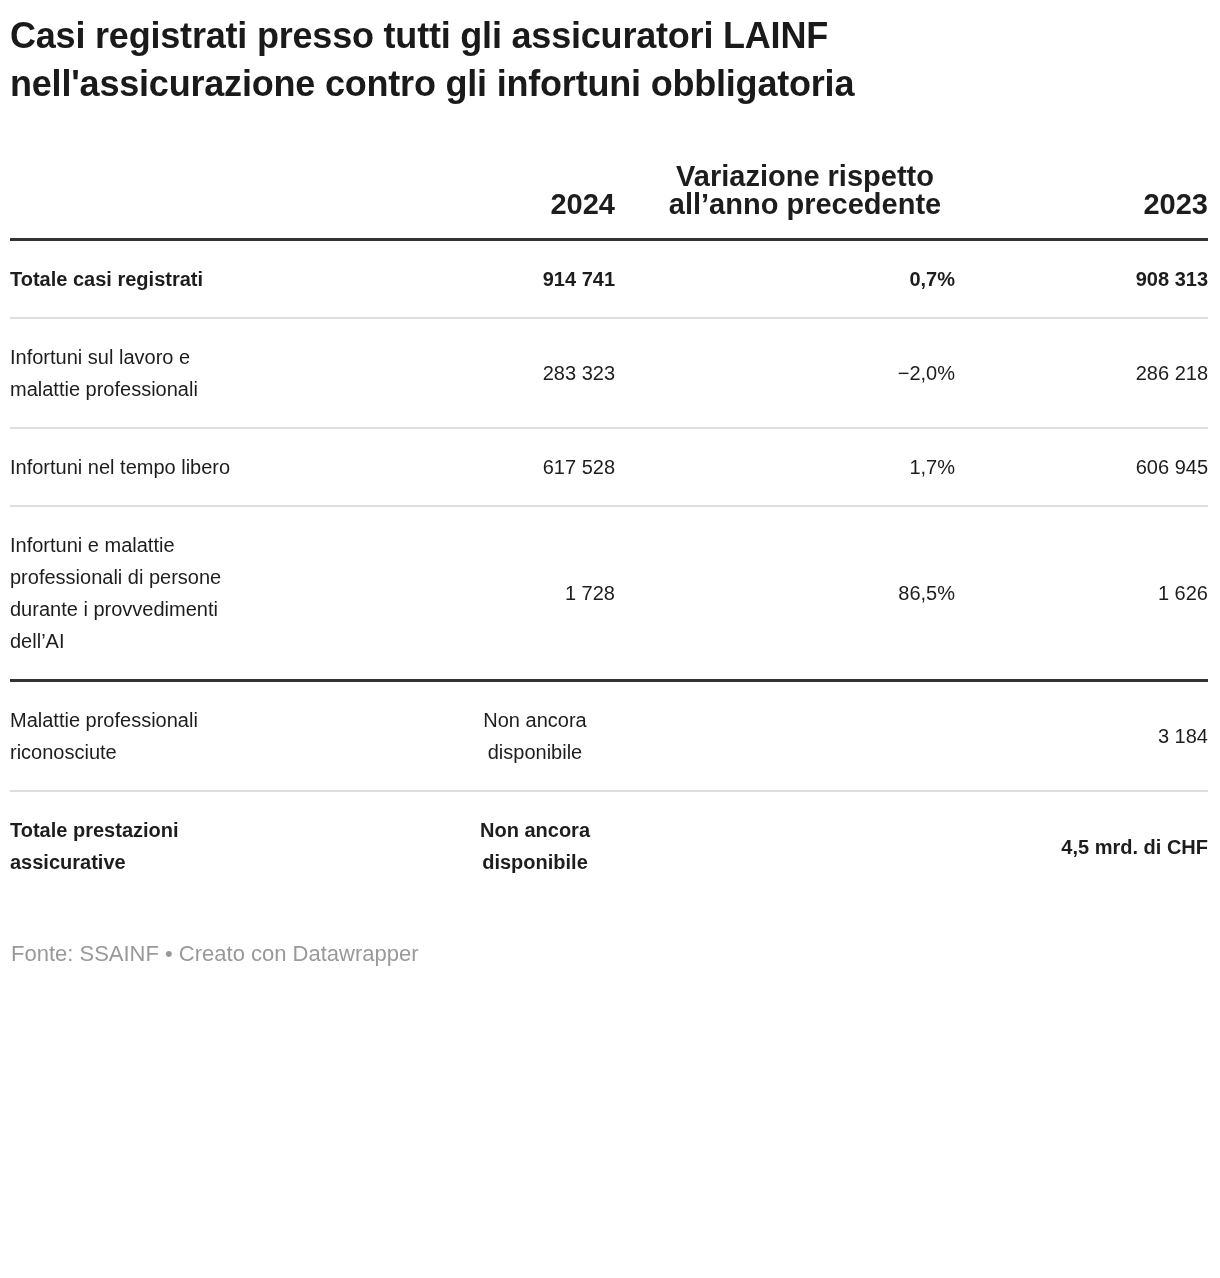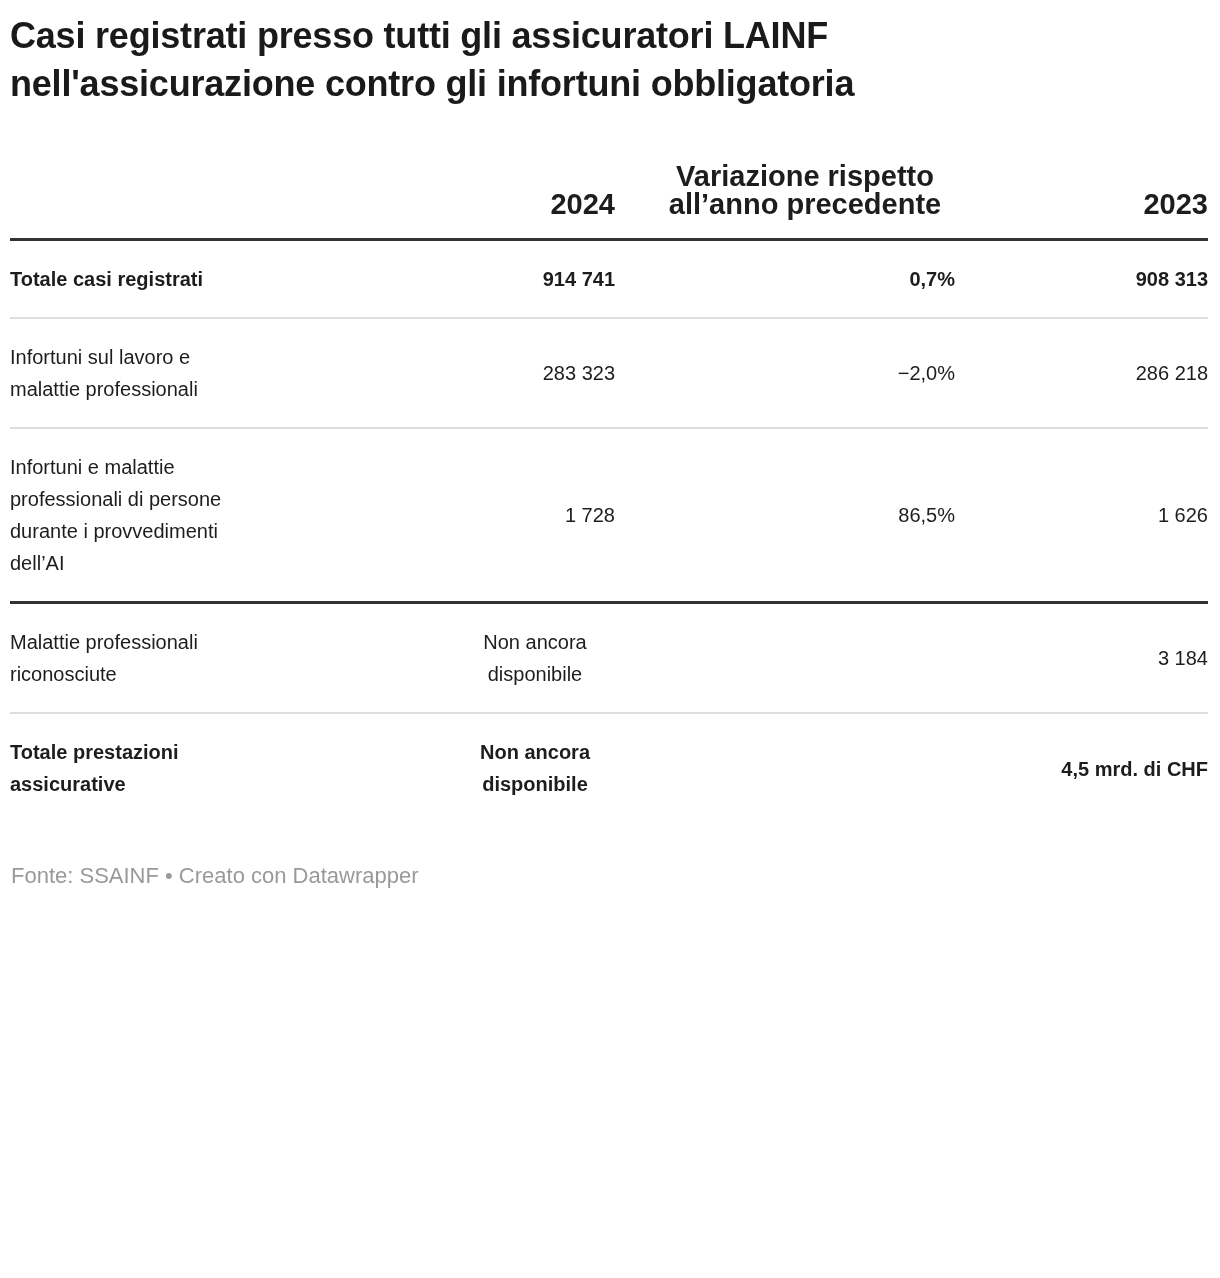--- a/index.html
+++ b/index.html
@@ -110,20 +110,26 @@
         <td class="cell-num">914 741</td>
         <td class="cell-num">0,7%</td>
         <td class="cell-num">908 313</td>
       </tr>
       <tr>
         <td class="cell-label">Infortuni sul lavoro e malattie professionali</td>
         <td class="cell-num">283 323</td>
         <td class="cell-num">−2,0%</td>
         <td class="cell-num">286 218</td>
       </tr>
+      <tr>
+        <td class="cell-label">Infortuni nel tempo libero</td>
+        <td class="cell-num">617 528</td>
+        <td class="cell-num">1,7%</td>
+        <td class="cell-num">606 945</td>
+      </tr>
       <tr class="rule-strong">
         <td class="cell-label">Infortuni e malattie professionali di persone durante i provvedimenti dell’AI</td>
         <td class="cell-num">1 728</td>
         <td class="cell-num">86,5%</td>
         <td class="cell-num">1 626</td>
       </tr>
       <tr>
         <td class="cell-label">Malattie professionali riconosciute</td>
         <td class="cell-num">
           <span class="na-block">Non ancora disponibile</span>

